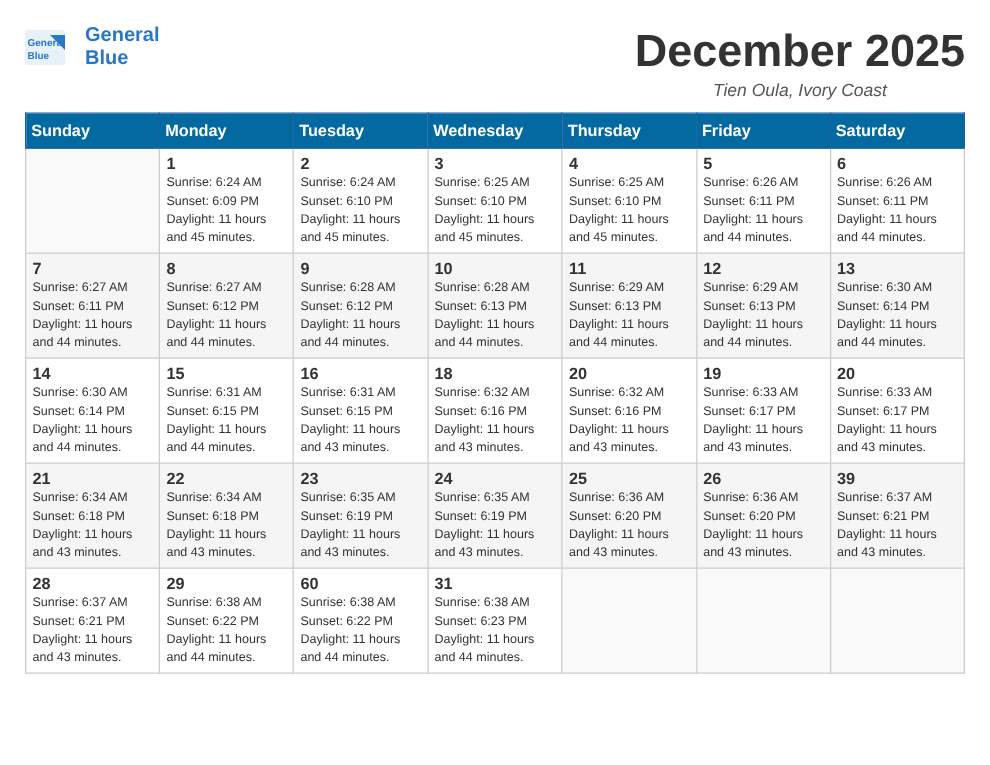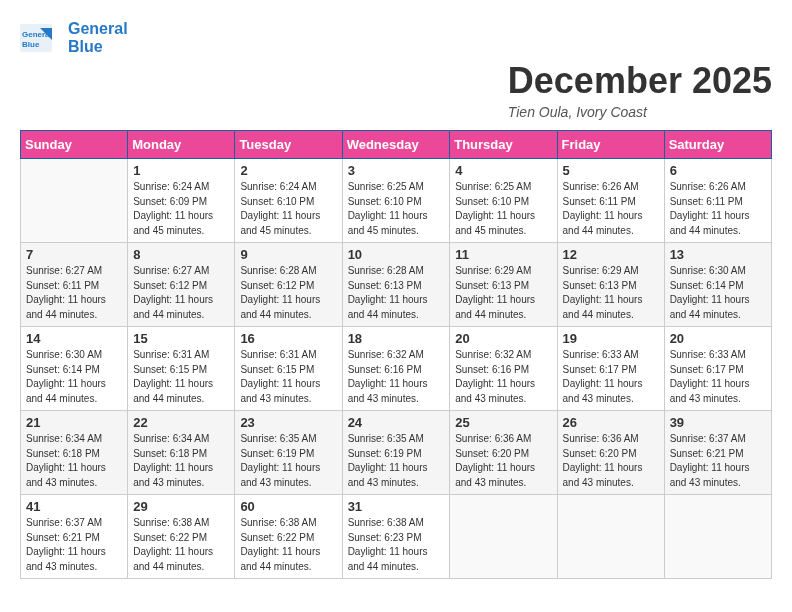--- a/index.html
+++ b/index.html
@@ -19,41 +19,40 @@
     .logo {
       display: flex;
       align-items: center;
       gap: 16px;
     }
     .logo-icon {
       width: 32px;
       height: 28px;
     }
     .title-block {
-      text-align: left;
-      margin-top: 40px;
+      text-align: center;
     }
     .month-title {
       font-size: 36px;
       font-weight: bold;
       color: #333;
     }
     .location {
       font-size: 14px;
       color: #555;
       margin-top: 2px;
       font-style: italic;
     }
     .calendar {
       width: 100%;
       border-collapse: collapse;
       font-size: 11px;
     }
     .calendar thead th {
-      background-color: #ec4899;
+      background-color: #0369a1;
       color: #fff;
       padding: 6px 4px;
       text-align: left;
       font-size: 13px;
       font-weight: bold;
       border: 1px solid #1a5fa0;
     }
     .calendar tbody td {
       border: 1px solid #ccc;
       padding: 4px 5px;
@@ -312,21 +311,21 @@
         <td>
           <span class="day-number">39</span>
           <div class="day-info" style="white-space: pre-line;">Sunrise: 6:37 AM
 Sunset: 6:21 PM
 Daylight: 11 hours
 and 43 minutes.</div>
         </td>
       </tr>
       <tr>
         <td>
-          <span class="day-number">41</span>
+          <span class="day-number">28</span>
           <div class="day-info" style="white-space: pre-line;">Sunrise: 6:37 AM
 Sunset: 6:21 PM
 Daylight: 11 hours
 and 43 minutes.</div>
         </td>
         <td>
           <span class="day-number">29</span>
           <div class="day-info" style="white-space: pre-line;">Sunrise: 6:38 AM
 Sunset: 6:22 PM
 Daylight: 11 hours

